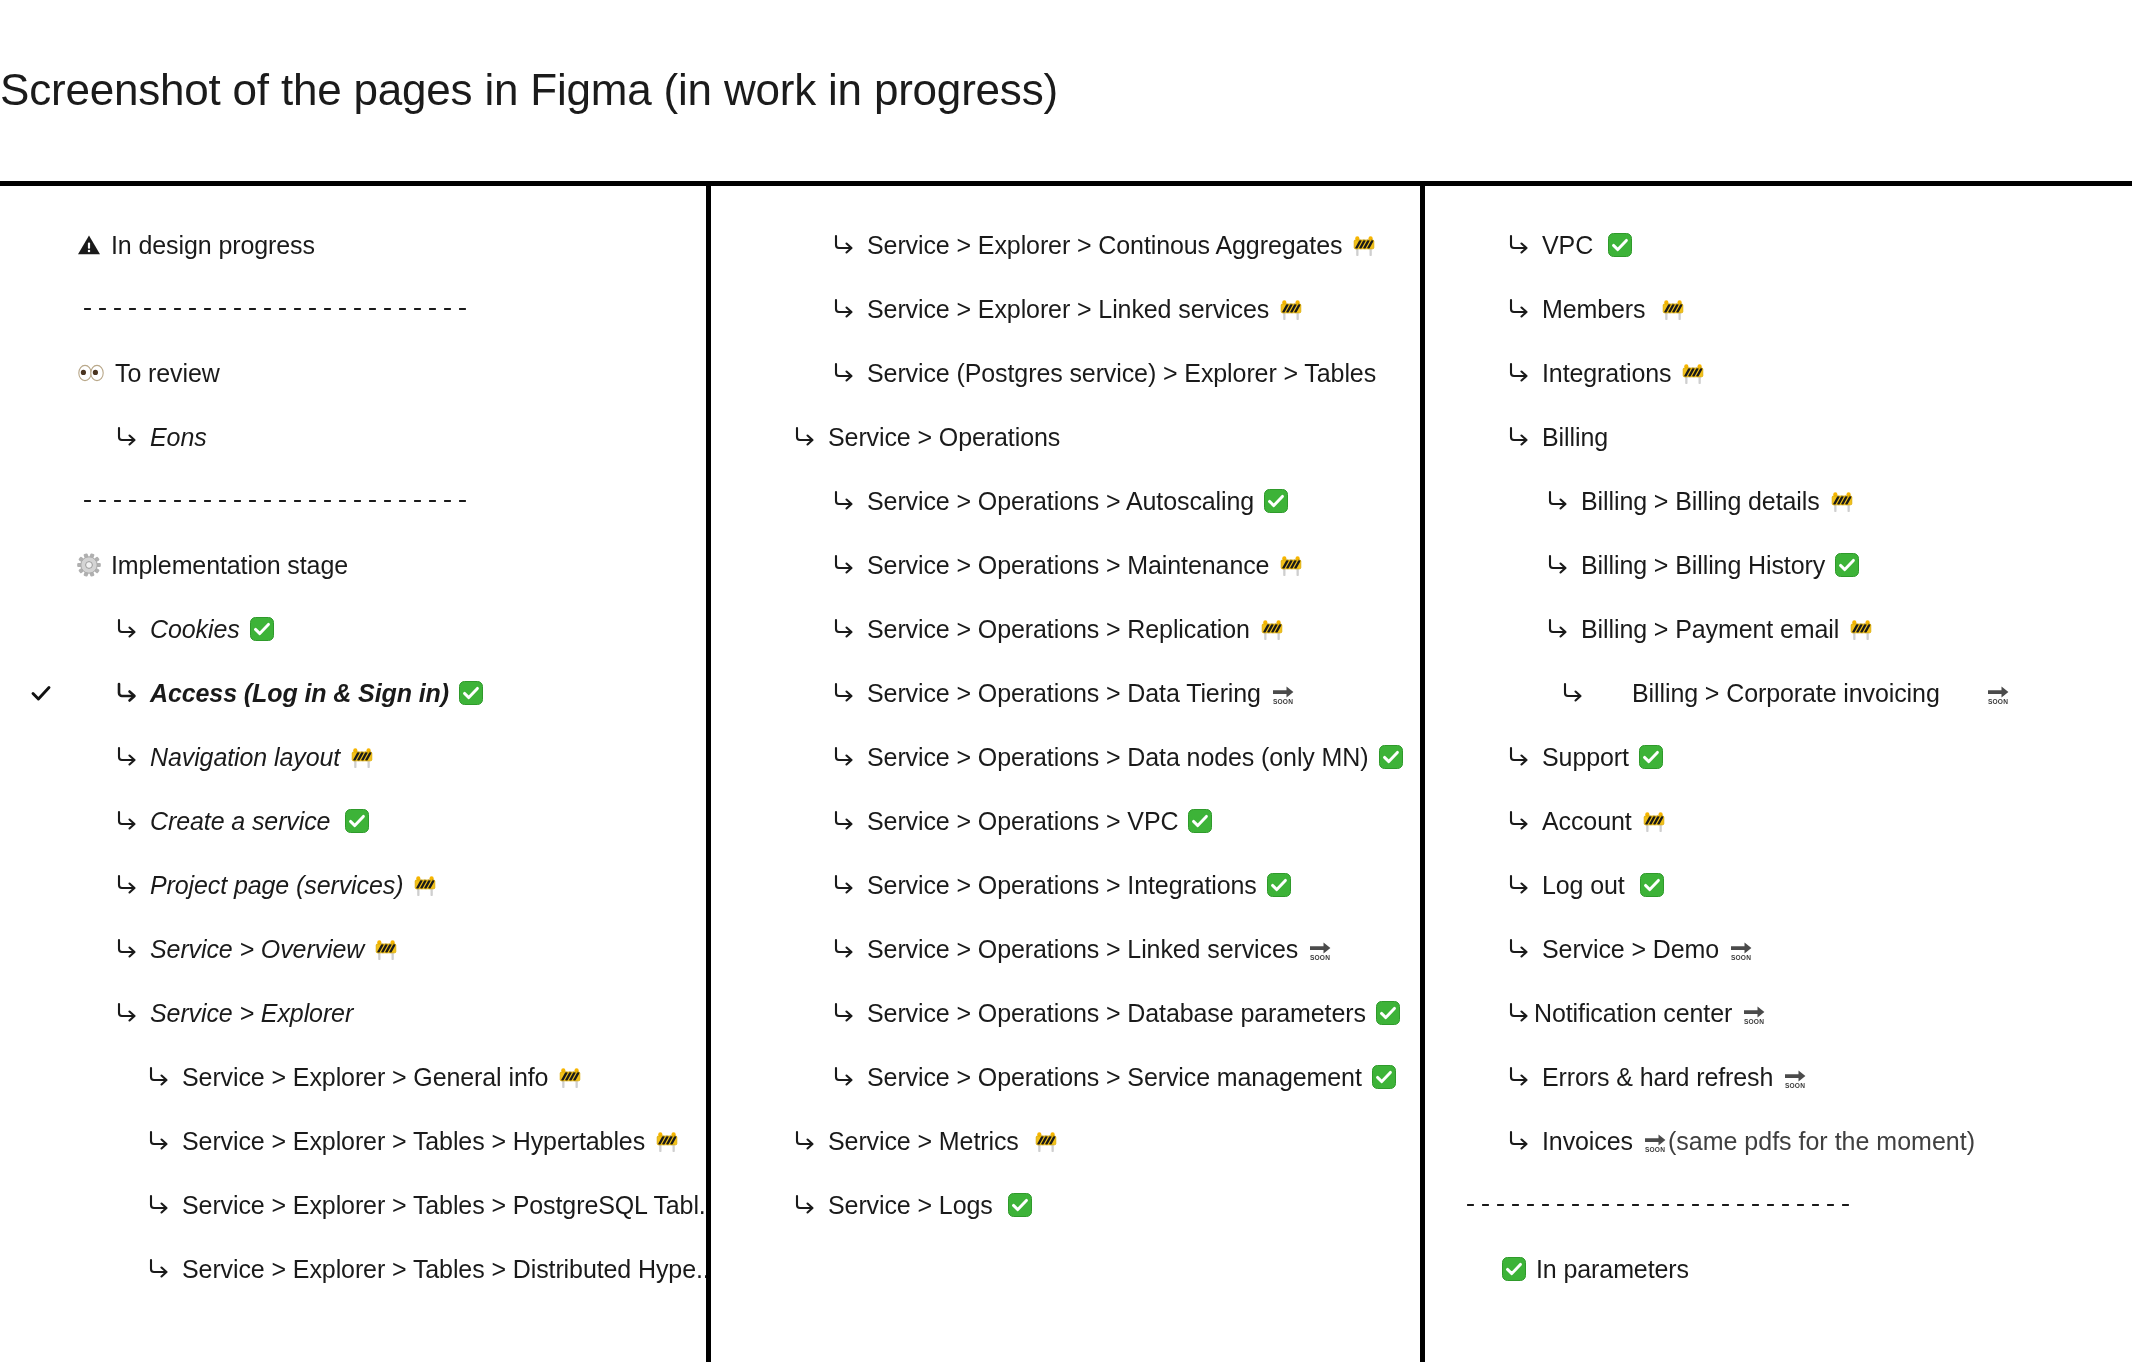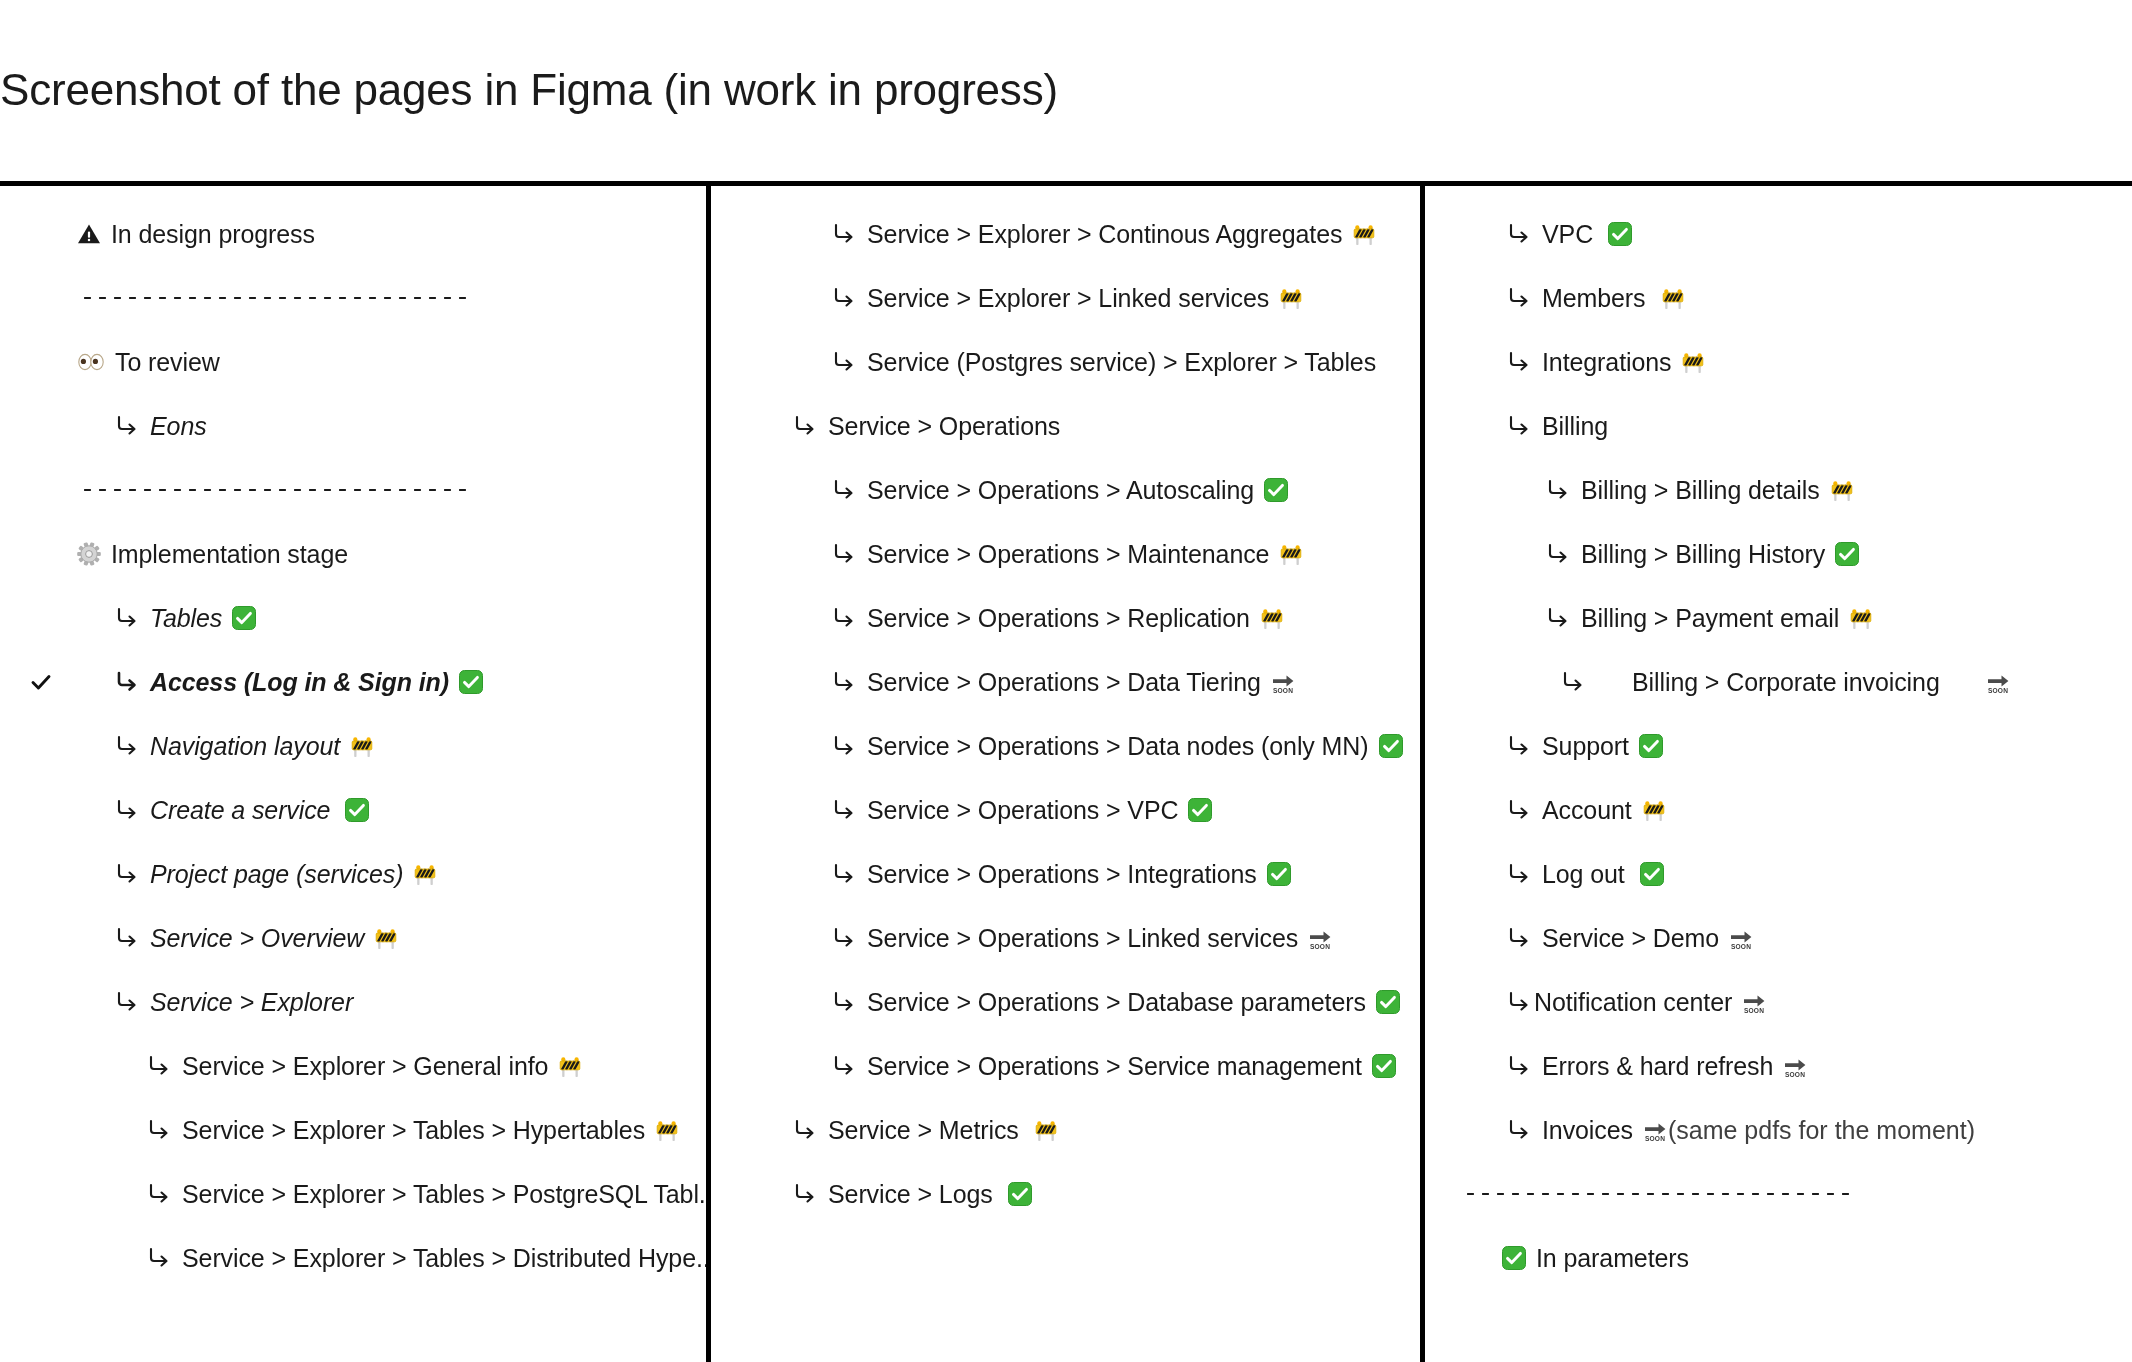--- a/index.html
+++ b/index.html
@@ -39,21 +39,21 @@
     top: 181px;
     left: 0;
     right: 0;
     bottom: 0;
     border-top: 5px solid #000000;
     display: flex;
     align-items: stretch;
   }
   .column {
     position: relative;
-    padding-top: 16px;
+    padding-top: 27px;
     overflow: hidden;
   }
   .col-1 { width: 711px; flex: 0 0 711px; border-right: 5px solid #000000; }
   .col-2 { width: 714px; flex: 0 0 714px; border-right: 5px solid #000000; }
   .col-3 { flex: 1 1 auto; }
 
   
   .row {
     height: 64px;
     display: flex;
@@ -197,21 +197,21 @@
         </span>
         <span class="label">Implementation stage</span>
       </div>
       <div class="row ind-1">
         <span class="arrow">
           <svg viewBox="0 0 26 26" width="26" height="26" class="ico">
             <path d="M5 4 V13 a3 3 0 0 0 3 3 H19" fill="none" stroke="#1a1a1a" stroke-width="2.1" stroke-linecap="round" stroke-linejoin="round"></path>
             <path d="M15.5 11.5 L20.5 16 L15.5 20.5" fill="none" stroke="#1a1a1a" stroke-width="2.1" stroke-linecap="round" stroke-linejoin="round"></path>
           </svg>
         </span>
-        <span class="label">Tables</span>
+        <span class="label">Cookies</span>
         <span class="badge">
           <svg viewBox="0 0 26 26" width="26" height="26" class="ico">
             <rect x="1.5" y="1.5" width="23" height="23" rx="5" fill="#3db338"></rect>
             <rect x="1.5" y="1.5" width="23" height="23" rx="5" fill="none" stroke="#2f9a2b" stroke-width="1"></rect>
             <path d="M6.5 13.4 L10.8 17.6 L19.4 8.4" fill="none" stroke="#ffffff" stroke-width="2.9" stroke-linecap="round" stroke-linejoin="round"></path>
           </svg>
         </span>
       </div>
       <div class="row ind-1 bold">
         <span class="sel-check">

